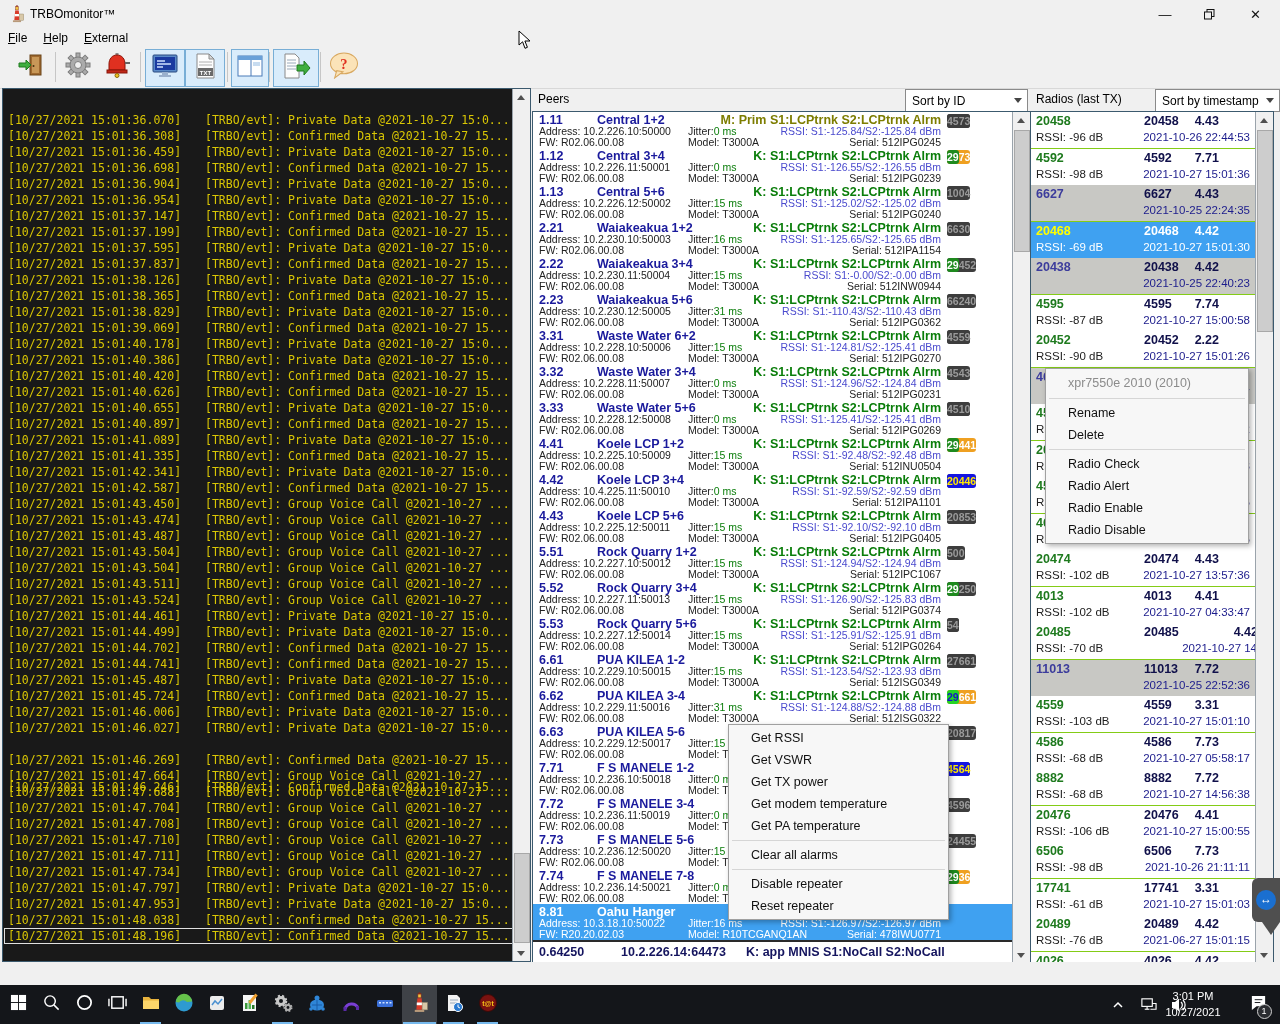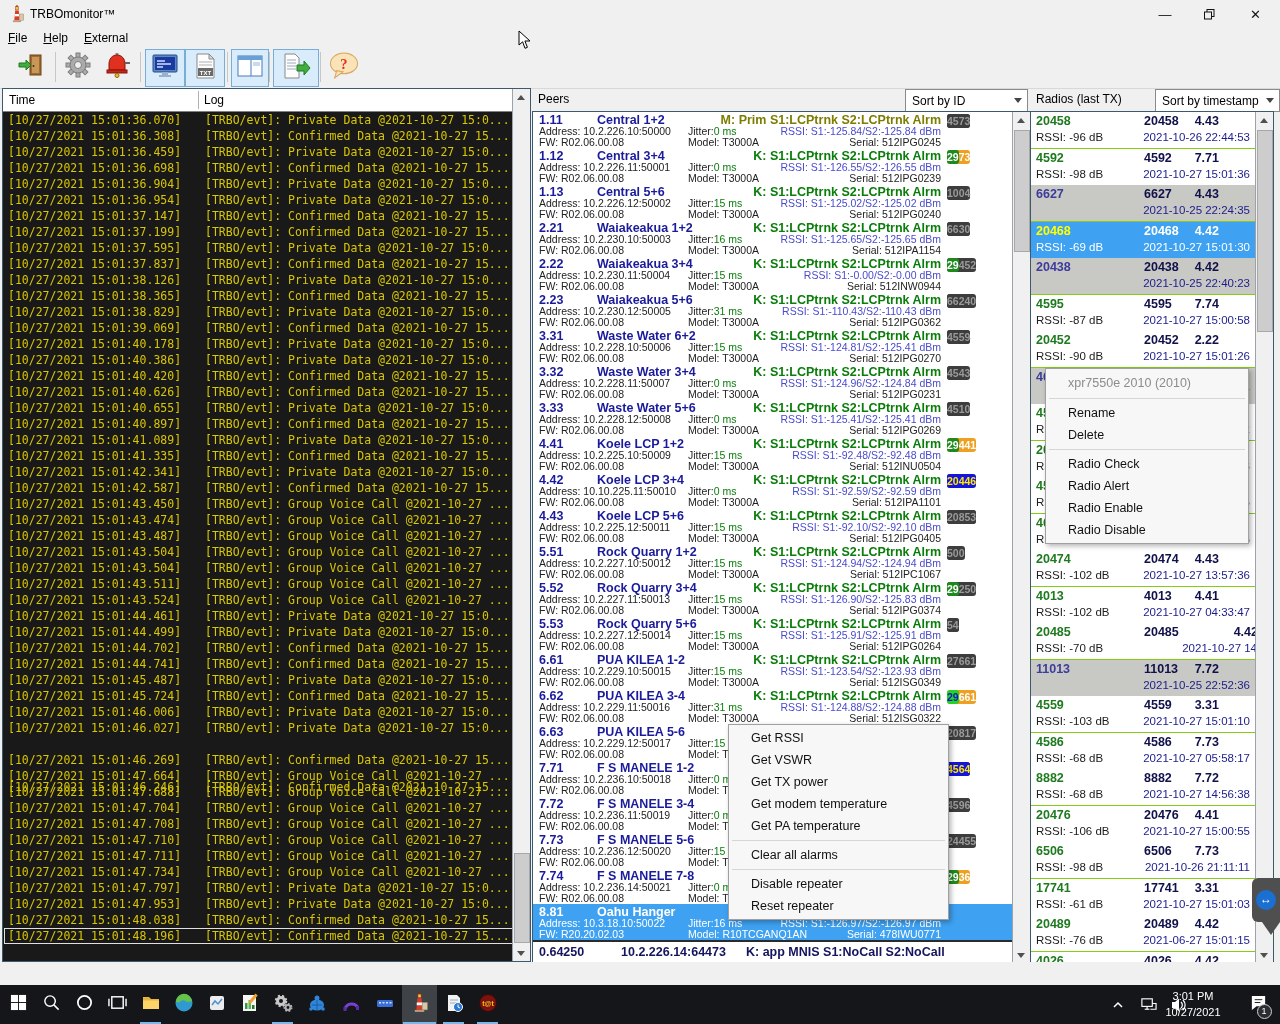--- a/index.html
+++ b/index.html
@@ -212,25 +212,20 @@
   <div class="tbtn" style="left:324px;width:40px;">
     <span><svg width="32" height="27" viewBox="0 0 30 26">
           <ellipse cx="15" cy="11" rx="13" ry="10" fill="#fbe3b8" stroke="#d8a860"></ellipse>
           <polygon points="8,18 6,25 14,19" fill="#fbe3b8" stroke="#d8a860"></polygon>
           <text x="15" y="16" font-size="14" font-weight="bold" fill="#e03020" text-anchor="middle" font-family="Liberation Serif,serif">?</text>
         </svg></span>
   </div>
 </div>
 
 <div id="log-panel" class="abs">
-  <div id="log-header">
-    <span class="col" style="left:6px;">Time</span>
-    <div id="log-hdiv"></div>
-    <span class="col" style="left:201px;">Log</span>
-  </div>
   <div id="log-rows">
       <div class="logrow" style="top: 0px;">
         <span class="lt">[10/27/2021 15:01:36.070]</span>
         <span class="lm">[TRBO/evt]: Private Data @2021-10-27 15:0...</span>
       </div>
       <div class="logrow" style="top: 16px;">
         <span class="lt">[10/27/2021 15:01:36.308]</span>
         <span class="lm">[TRBO/evt]: Confirmed Data @2021-10-27 15...</span>
       </div>
       <div class="logrow" style="top: 32px;">
@@ -599,21 +594,21 @@
         <span class="p3 s-serial">Serial: 512INU0504</span>
         <span class="badges">
           <span class="bdg b-orange">20441</span>
           <span class="bdg b-green">29</span>
         </span>
       </div>
       <div class="peer" style="top: 360px;">
         <span class="p-id">4.42</span>
         <span class="p-name">Koele LCP 3+4</span>
         <span class="p-stat st-green">K: S1:LCPtrnk S2:LCPtrnk Alrm</span>
-        <span class="p2 s-addr">Address: 10.10.225.11:50010</span>
+        <span class="p2 s-addr">Address: 10.4.225.11:50010</span>
         <span class="p2 s-jit">Jitter: <span class="jv">0 ms</span></span>
         <span class="p2 s-rssi">RSSI: S1:-92.59/S2:-92.59 dBm</span>
         <span class="p3 s-fw">FW: R02.06.00.08</span>
         <span class="p3 s-model">Model: T3000A</span>
         <span class="p3 s-serial">Serial: 512IPA1101</span>
         <span class="badges">
           <span class="bdg b-dark">4615</span>
           <span class="bdg b-blue">20446</span>
         </span>
       </div>

